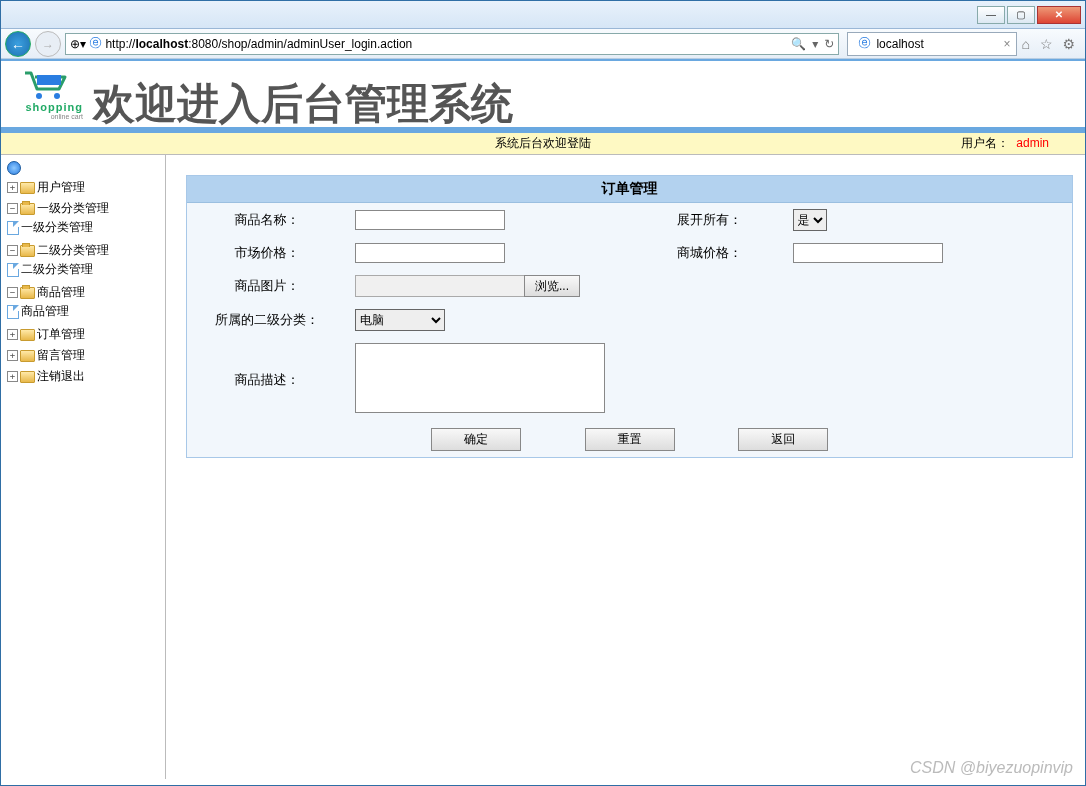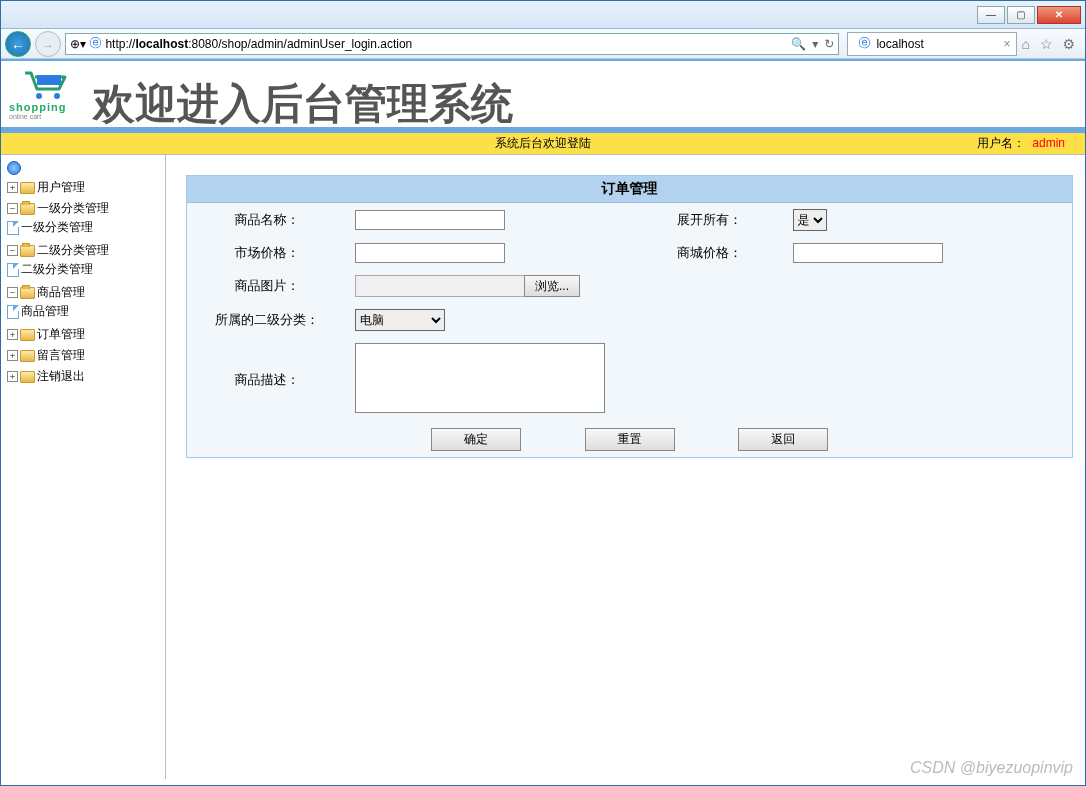--- a/index.html
+++ b/index.html
@@ -21,29 +21,29 @@
 .url-box .search-refresh { margin-left: auto; color: #666; display: flex; gap: 6px; }
 .tab-strip { display: flex; align-items: center; margin-left: 4px; }
 .tab { height: 24px; border: 1px solid #9ab; background: #fff; padding: 0 10px; display: flex; align-items: center; gap: 6px; min-width: 170px; position: relative; }
 .tab .ie-icon { color: #2a7de1; }
 .tab .close-x { position: absolute; right: 6px; color: #888; }
 .right-icons { margin-left: auto; display: flex; gap: 10px; color: #777; font-size: 14px; padding-right: 6px; }
 
 
 .page { position: absolute; top: 58px; left: 0; right: 0; bottom: 0; background: #fff; }
 .banner { height: 74px; border-top: 2px solid #6aa8e0; border-bottom: 6px solid #6aa8e0; display: flex; align-items: center; padding: 0 8px; gap: 10px; }
-.logo { width: 74px; text-align: left; }
+.logo { width: 74px; text-align: right; }
 .cart-svg { display: block; margin: 0 auto; }
 .logo .txt { font-size: 11px; color: #2a6; font-weight: bold; letter-spacing: 1px; }
 .logo .sub { font-size: 7px; color: #888; }
 .banner h1 { font-size: 42px; font-weight: bold; color: #555; font-family: "Microsoft YaHei", sans-serif; margin-top: 20px; }
 
-.statusbar { height: 22px; background: #fde047; border-bottom: 1px solid #bbb; display: flex; align-items: center; font-size: 12px; position: relative; }
+.statusbar { height: 22px; background: #fef9c3; border-bottom: 1px solid #bbb; display: flex; align-items: center; font-size: 12px; position: relative; }
 .statusbar .center { position: absolute; left: 50%; transform: translateX(-50%); }
-.statusbar .right { margin-left: auto; padding-right: 20px; }
+.statusbar .right { margin-left: auto; padding-right: 36px; }
 .statusbar .user { color: red; margin-left: 4px; }
 
 .workspace { display: flex; height: calc(100% - 102px); }
 .sidebar { width: 165px; border-right: 1px solid #bbb; padding: 4px 6px; font-size: 12px; }
 .side-actions { padding: 4px 2px 6px; color: #333; display: flex; gap: 10px; }
 .side-actions span { cursor: pointer; }
 .tree { list-style: none; }
 .tree li { padding: 2px 0; white-space: nowrap; }
 .tree .row { display: flex; align-items: center; gap: 2px; }
 .exp { width: 11px; height: 11px; border: 1px solid #888; display: inline-flex; align-items: center; justify-content: center; font-size: 9px; line-height: 1; background: #fff; color: #555; cursor: pointer; font-family: monospace; }

